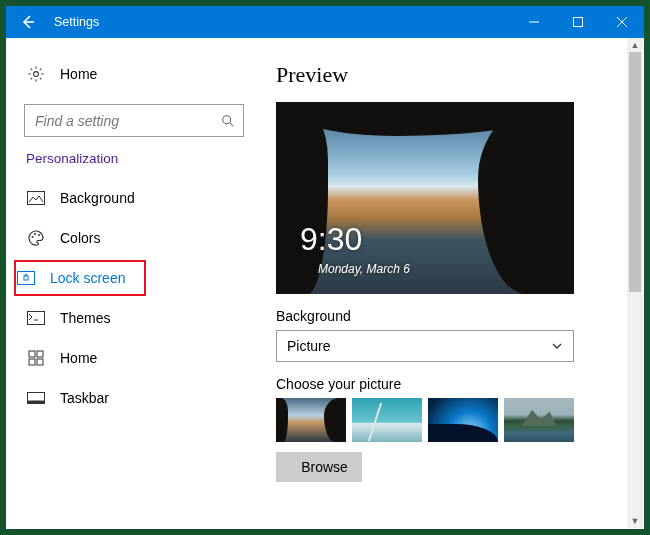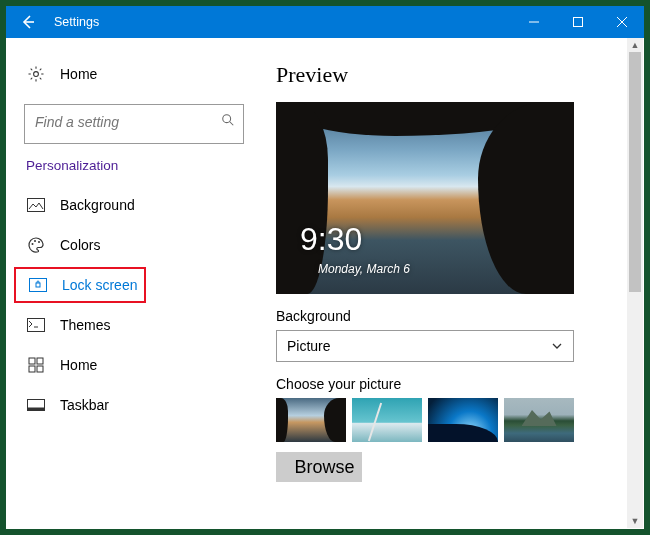--- a/index.html
+++ b/index.html
@@ -72,24 +72,24 @@
   .icon-slot {
     width: 20px;
     height: 20px;
     display: flex;
     align-items: center;
     justify-content: center;
     flex-shrink: 0;
   }
   .search-box {
     border: 1px solid #999;
-    height: 40px;
+    height: 33px;
     width: 220px;
     display: flex;
-    align-items: flex-start;
+    align-items: center;
     padding: 8px 8px;
     justify-content: space-between;
     color: #666;
     margin-bottom: 14px;
   }
   .search-box input {
     border: none;
     outline: none;
     font-size: 14px;
     font-family: inherit;
@@ -110,21 +110,21 @@
     height: 36px;
     padding: 0 2px;
     margin-bottom: 4px;
     cursor: default;
   }
   .nav-item.active { color: #0078d7; }
   .nav-item.active .iconcolor { stroke: #0078d7; color:#0078d7; }
   .highlight-box {
     border: 2px solid #e81123;
     margin-left: -10px;
-    padding-left: 12px;
+    padding-left: 0;
     width: 132px;
   }
   .main {
     flex: 1;
     padding: 18px 24px 0 0;
     overflow: hidden;
     position: relative;
   }
   h1.preview-title {
     font-weight: 400;
@@ -200,21 +200,21 @@
   .thumb3::before { content:""; position:absolute; left:0; bottom:0; right:0; height:18px; background:#03122a; border-radius:0 60% 0 0/0 100% 0 0;}
   .thumb4 { background: linear-gradient(#a7b9bf 0%, #9db1ba 38%, #2a4d36 52%, #3a6044 62%, #3e6a7c 80%, #2f4f60 100%); }
   .thumb4::before { content:""; position:absolute; left:25%; top:12px; width:50%; height:16px; background:#556b5a; clip-path:polygon(0 100%,30% 0,55% 60%,80% 10%,100% 100%);}
   .browse-btn {
     margin-top: 10px;
     width: 86px;
     height: 30px;
     background: #cccccc;
     border: none;
     font-family: inherit;
-    font-size: 18px;
+    font-size: 14px;
     text-align: center;
     line-height: 30px;
     padding-left: 11px;
   }
   .scrollbar {
     position: absolute;
     right: 1px;
     top: 32px;
     bottom: 1px;
     width: 16px;

